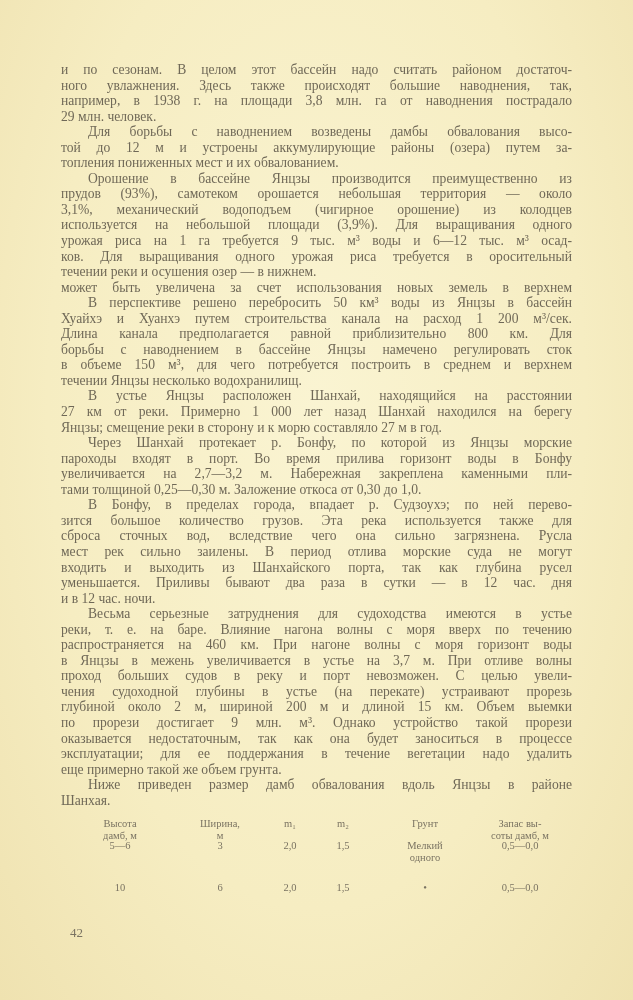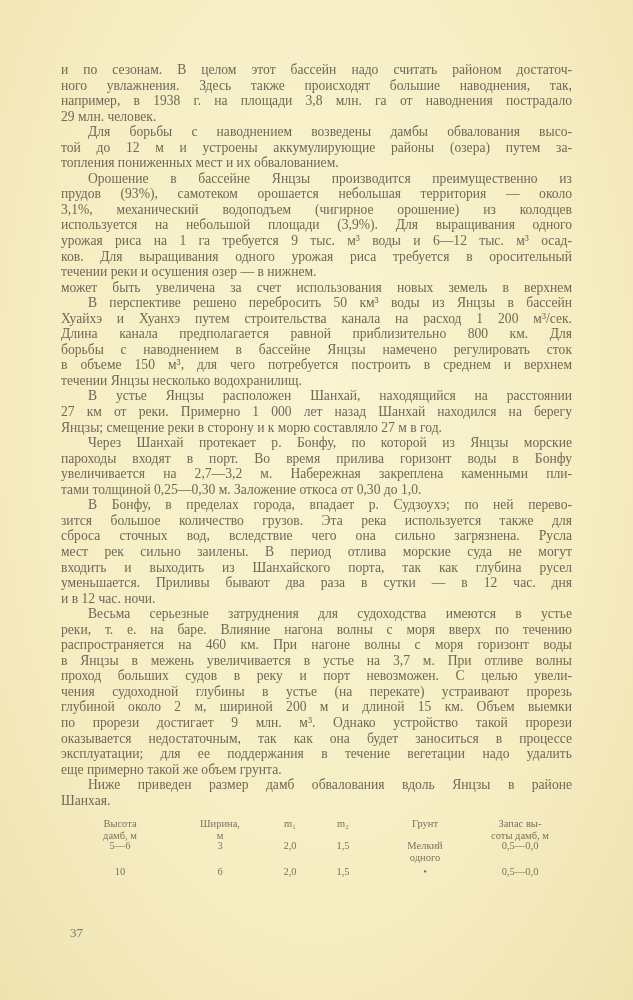--- a/index.html
+++ b/index.html
@@ -110,24 +110,24 @@
       <span class="cell c0">5—6</span>
       <span class="cell c1">3</span>
       <span class="cell c2">2,0</span>
       <span class="cell c3">1,5</span>
       <span class="cell c4">Мелкий</span>
       <span class="cell c5">0,5—0,0</span>
     </div>
     <div class="trow">
       <span class="cell c4">одного</span>
     </div>
-    <div class="trow" style="margin-top:2px">
+    <div class="trow" style="margin-top:18px">
       <span class="cell c0">10</span>
       <span class="cell c1">6</span>
       <span class="cell c2">2,0</span>
       <span class="cell c3">1,5</span>
       <span class="cell c4">•</span>
       <span class="cell c5">0,5—0,0</span>
     </div>
   </div>
 
-  <div class="page-number">37</div>
+  <div class="page-number">42</div>
 </div>
 
 </body></html>

